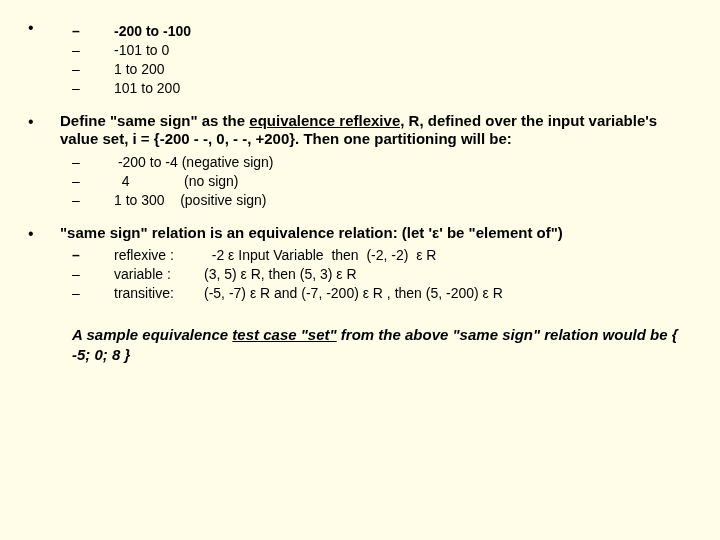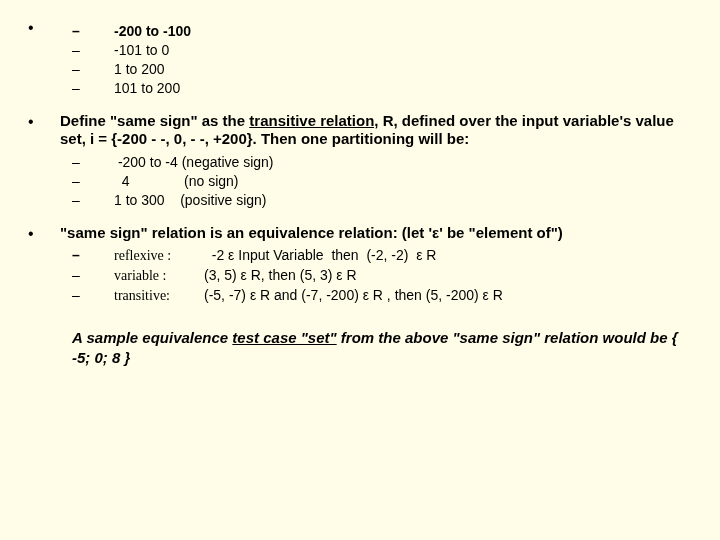--- a/index.html
+++ b/index.html
@@ -61,21 +61,20 @@
     margin-top: 22px;
     font-size: 15px;
     font-style: italic;
     font-weight: bold;
     line-height: 1.3;
     margin-left: 44px;
   }
   .prop-label {
     display: inline-block;
     min-width: 90px;
-    font-family: Liberation Serif, serif;
   }
 </style>
 </head>
 <body>
 
 <div class="slide">
 
 
   <div class="top-bullet">
     <div class="bul">•</div>
@@ -98,21 +97,21 @@
             <span class="text"> 101 to 200</span>
           </div>
       </div>
     </div>
   </div>
 
   <div class="top-bullet">
     <div class="bul">•</div>
     <div class="content">
       <span class="lead">
-        <span>Define "same sign" as the </span><span class="u">transitive relation,</span><span> R, defined over the input variable's value set, i = {-200 - -, 0, - -, +200}. Then one partitioning will be:</span>
+        <span>Define "same sign" as the </span><span class="u">equivalence reflexive,</span><span> R, defined over the input variable's value set, i = {-200 - -, 0, - -, +200}. Then one partitioning will be:</span>
       </span>
       <div class="sub-list">
         <div class="sub-item">
             <span class="dash">–</span>
             <span class="text" style="white-space:pre"> -200 to -4 (negative sign)</span>
           </div>
         <div class="sub-item">
             <span class="dash">–</span>
             <span class="text" style="white-space:pre">  4              (no sign)</span>
           </div>

